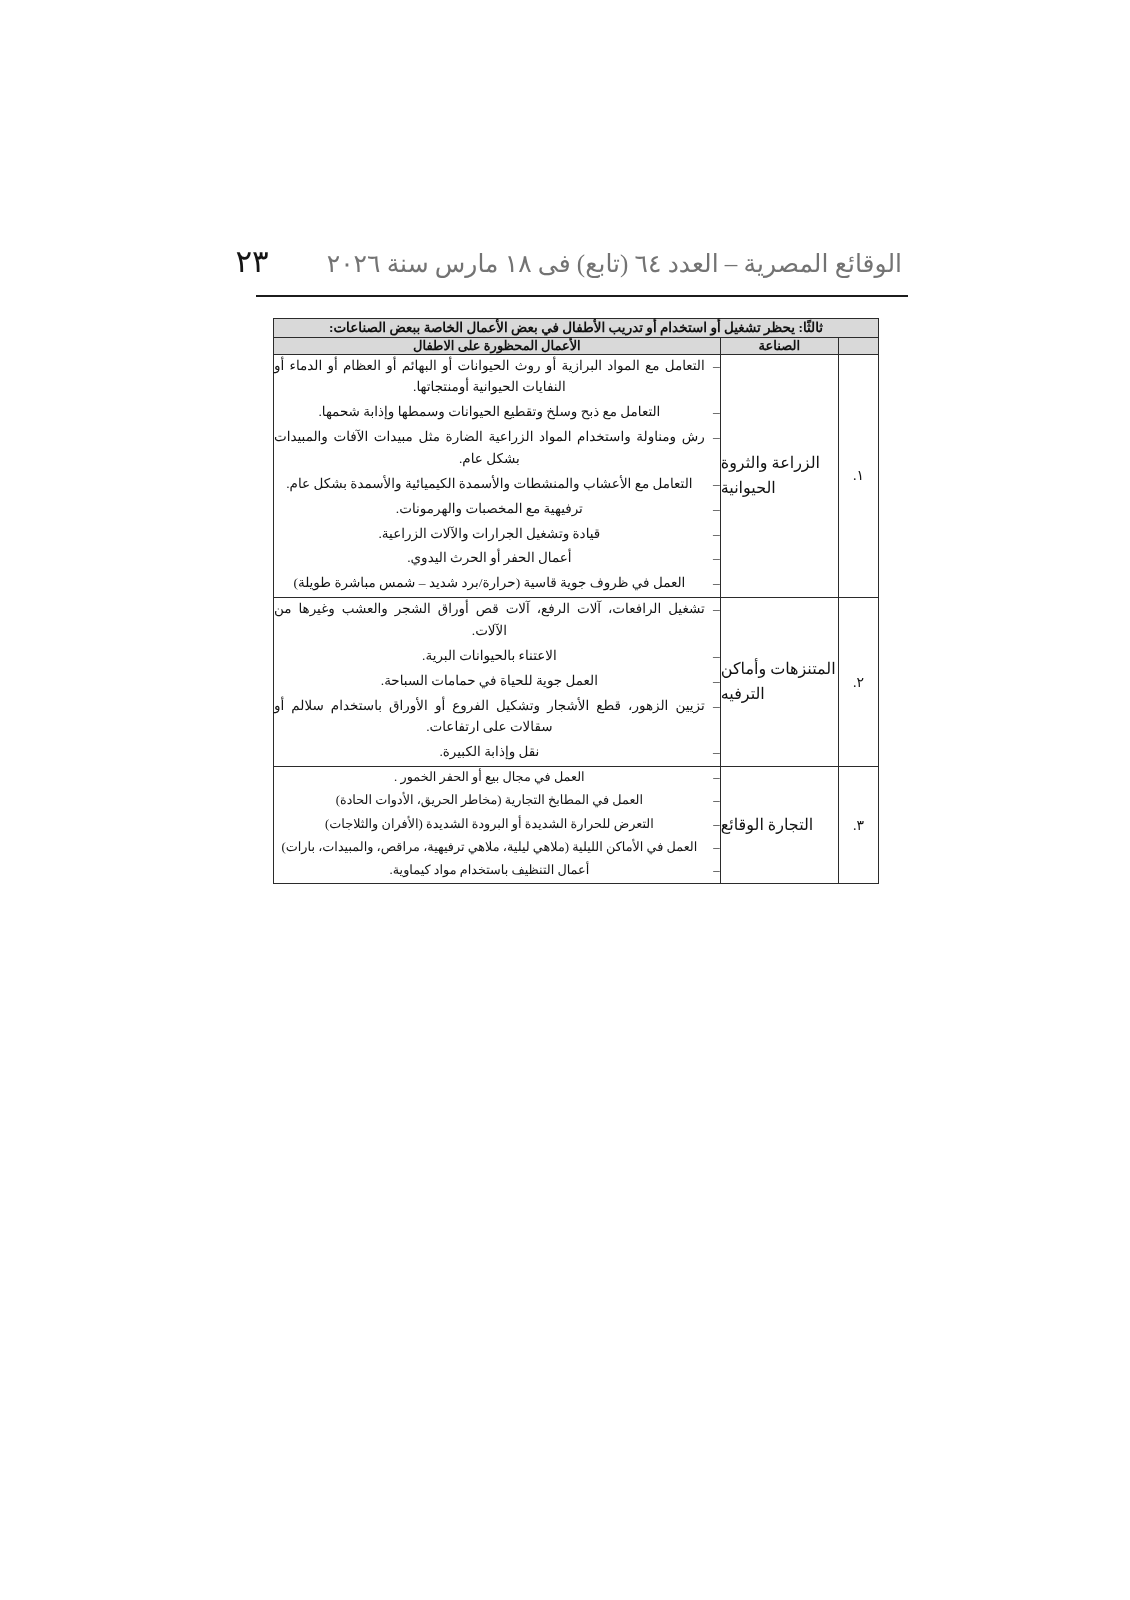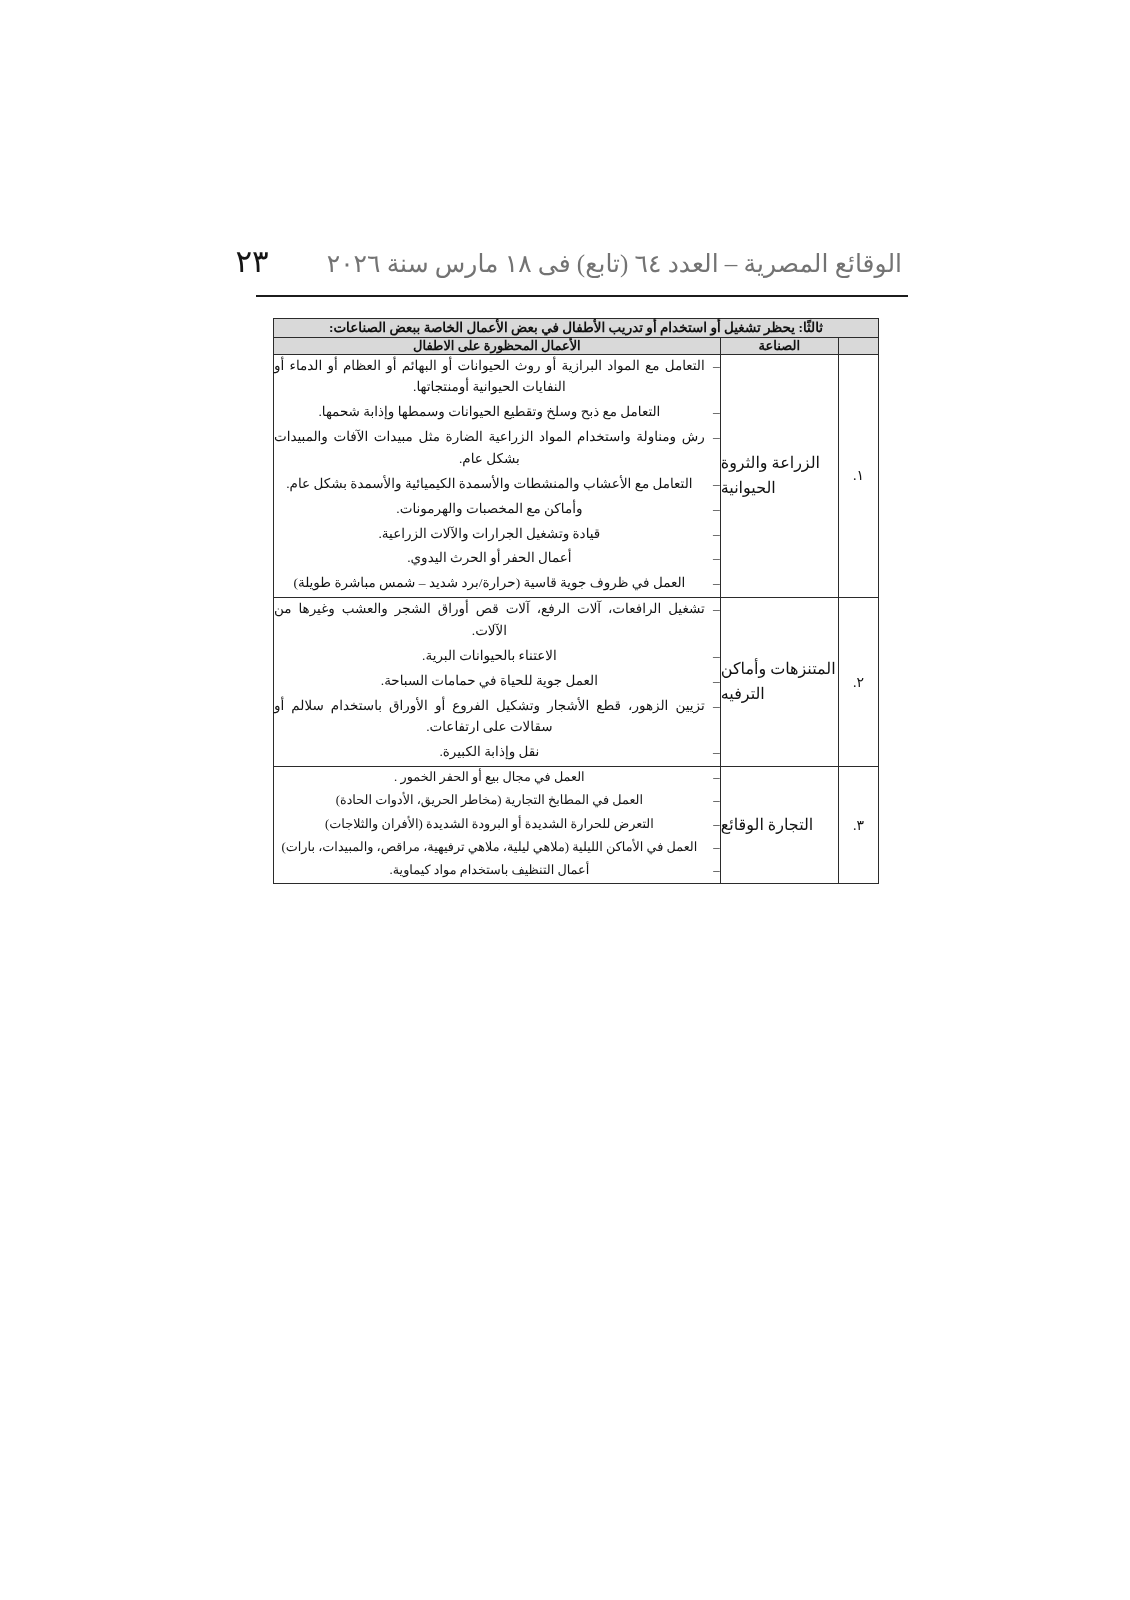--- a/index.html
+++ b/index.html
@@ -165,21 +165,21 @@
 
         <tr>
           <td class="cell-num">١.</td>
           <td class="cell-industry">الزراعة والثروة الحيوانية</td>
           <td class="cell-works">
             <ul class="works wide">
               <li>التعامل مع المواد البرازية أو روث الحيوانات أو البهائم أو العظام أو الدماء أو النفايات الحيوانية أومنتجاتها.</li>
               <li>التعامل مع ذبح وسلخ وتقطيع الحيوانات وسمطها وإذابة شحمها.</li>
               <li>رش ومناولة واستخدام المواد الزراعية الضارة مثل مبيدات الآفات والمبيدات بشكل عام.</li>
               <li>التعامل مع الأعشاب والمنشطات والأسمدة الكيميائية والأسمدة بشكل عام.</li>
-              <li>وأماكن مع المخصبات والهرمونات.</li>
+              <li>ترفيهية مع المخصبات والهرمونات.</li>
               <li>قيادة وتشغيل الجرارات والآلات الزراعية.</li>
               <li>أعمال الحفر أو الحرث اليدوي.</li>
               <li>العمل في ظروف جوية قاسية (حرارة/برد شديد – شمس مباشرة طويلة)</li>
             </ul>
           </td>
         </tr>
 
         <tr>
           <td class="cell-num">٢.</td>
           <td class="cell-industry">المتنزهات وأماكن الترفيه</td>

